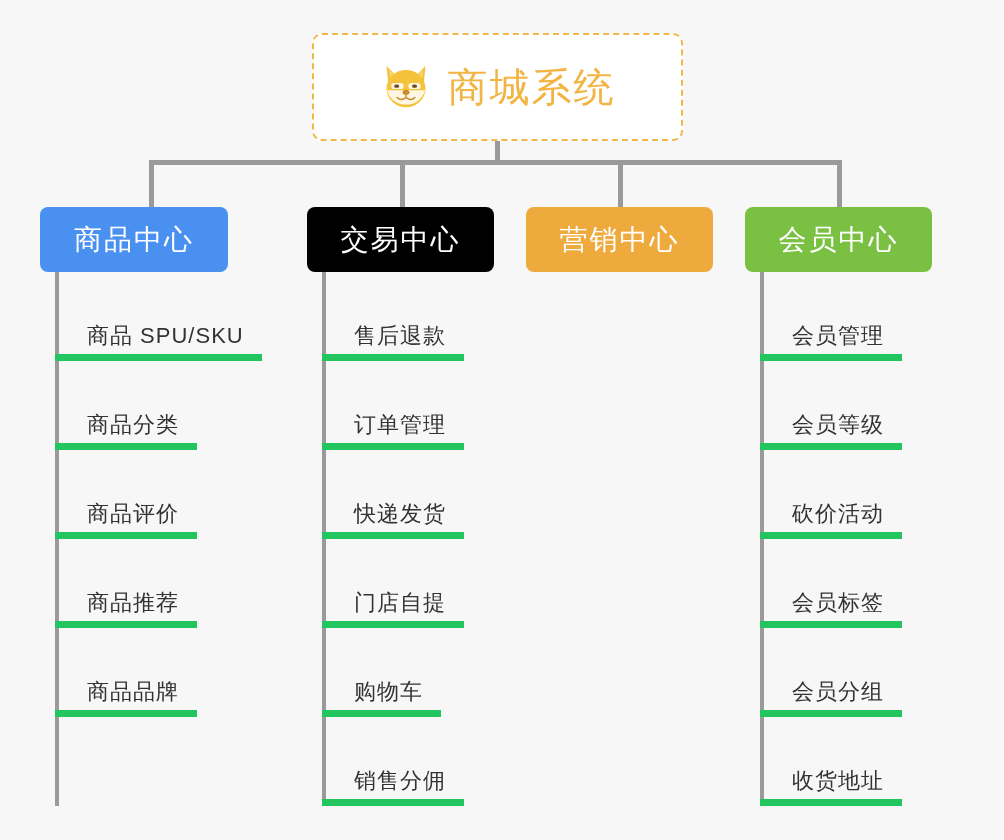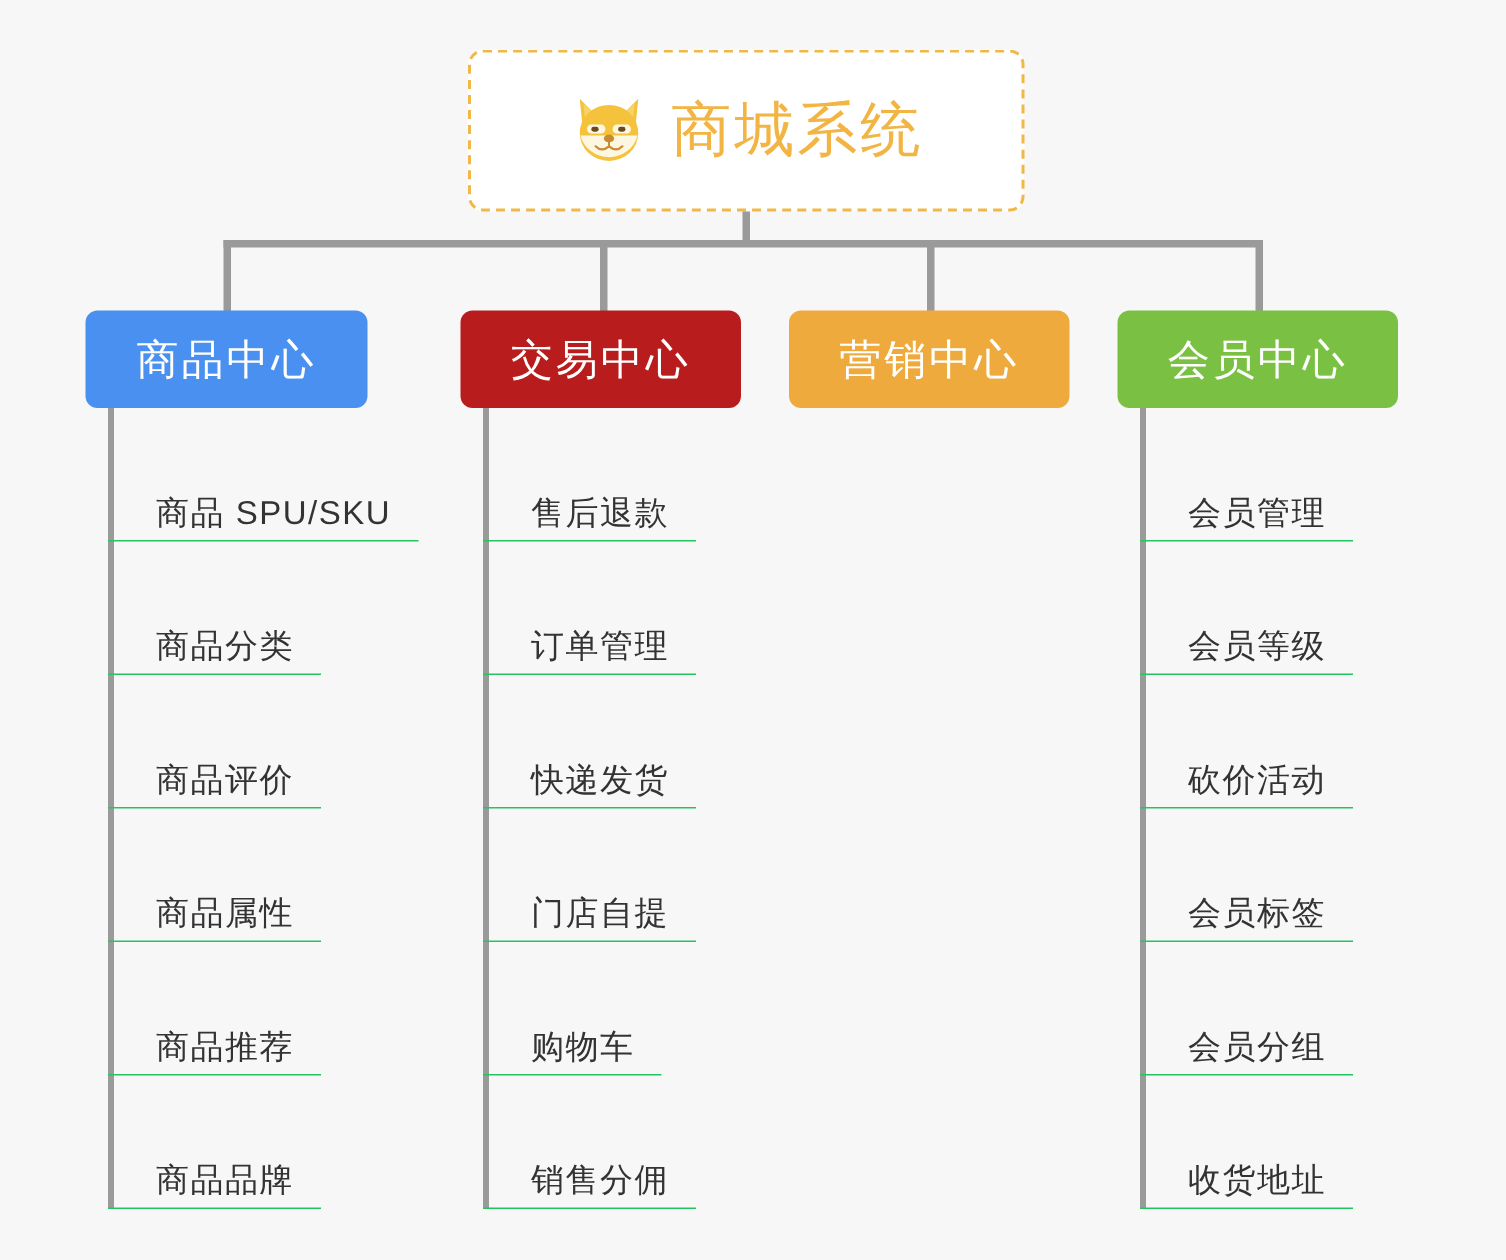--- a/index.html
+++ b/index.html
@@ -105,21 +105,21 @@
   .item {
     position: relative;
     height: 89px;
     display: flex;
     align-items: flex-end;
     padding-left: 15px;
     box-sizing: border-box;
   }
   .item-inner {
     display: inline-block;
-    border-bottom: 1px solid #22c55e;
+    border-bottom: 7px solid #22c55e;
     padding: 0 18px 6px 32px;
     font-size: 22px;
     color: #333333;
     letter-spacing: 1px;
     white-space: nowrap;
     line-height: 1.15;
   }
 </style>
 </head>
 <body>
@@ -146,49 +146,46 @@
     <span class="root-title">商城系统</span>
   </div>
 
   <div class="conn conn-v-root"></div>
   <div class="conn conn-h-bus"></div>
   <div class="conn conn-drop" style="left:149px;"></div>
   <div class="conn conn-drop" style="left:400px;"></div>
   <div class="conn conn-drop" style="left:618px;"></div>
   <div class="conn conn-drop" style="left:837px;"></div>
 
-  <div class="col" style="left:57px;width:188px;">
+  <div class="col" style="left:40px;width:188px;">
     <div class="cat-box" style="background:#4a90f0;">
       <span>商品中心</span>
     </div>
     <div class="items">
       <div class="spine" style="height:534px;"></div>
       <div class="item">
           <span class="item-inner">商品 SPU/SKU</span>
         </div>
       <div class="item">
           <span class="item-inner">商品分类</span>
         </div>
       <div class="item">
           <span class="item-inner">商品评价</span>
         </div>
       <div class="item">
-          <span class="item-inner">商品属性</span>
-        </div>
-      <div class="item">
           <span class="item-inner">商品推荐</span>
         </div>
       <div class="item">
           <span class="item-inner">商品品牌</span>
         </div>
     </div>
   </div>
 
   <div class="col" style="left:307px;width:187px;">
-    <div class="cat-box" style="background:#b91c1c;">
+    <div class="cat-box" style="background:#000000;">
       <span>交易中心</span>
     </div>
     <div class="items">
       <div class="spine" style="height:534px;"></div>
       <div class="item">
           <span class="item-inner">售后退款</span>
         </div>
       <div class="item">
           <span class="item-inner">订单管理</span>
         </div>

